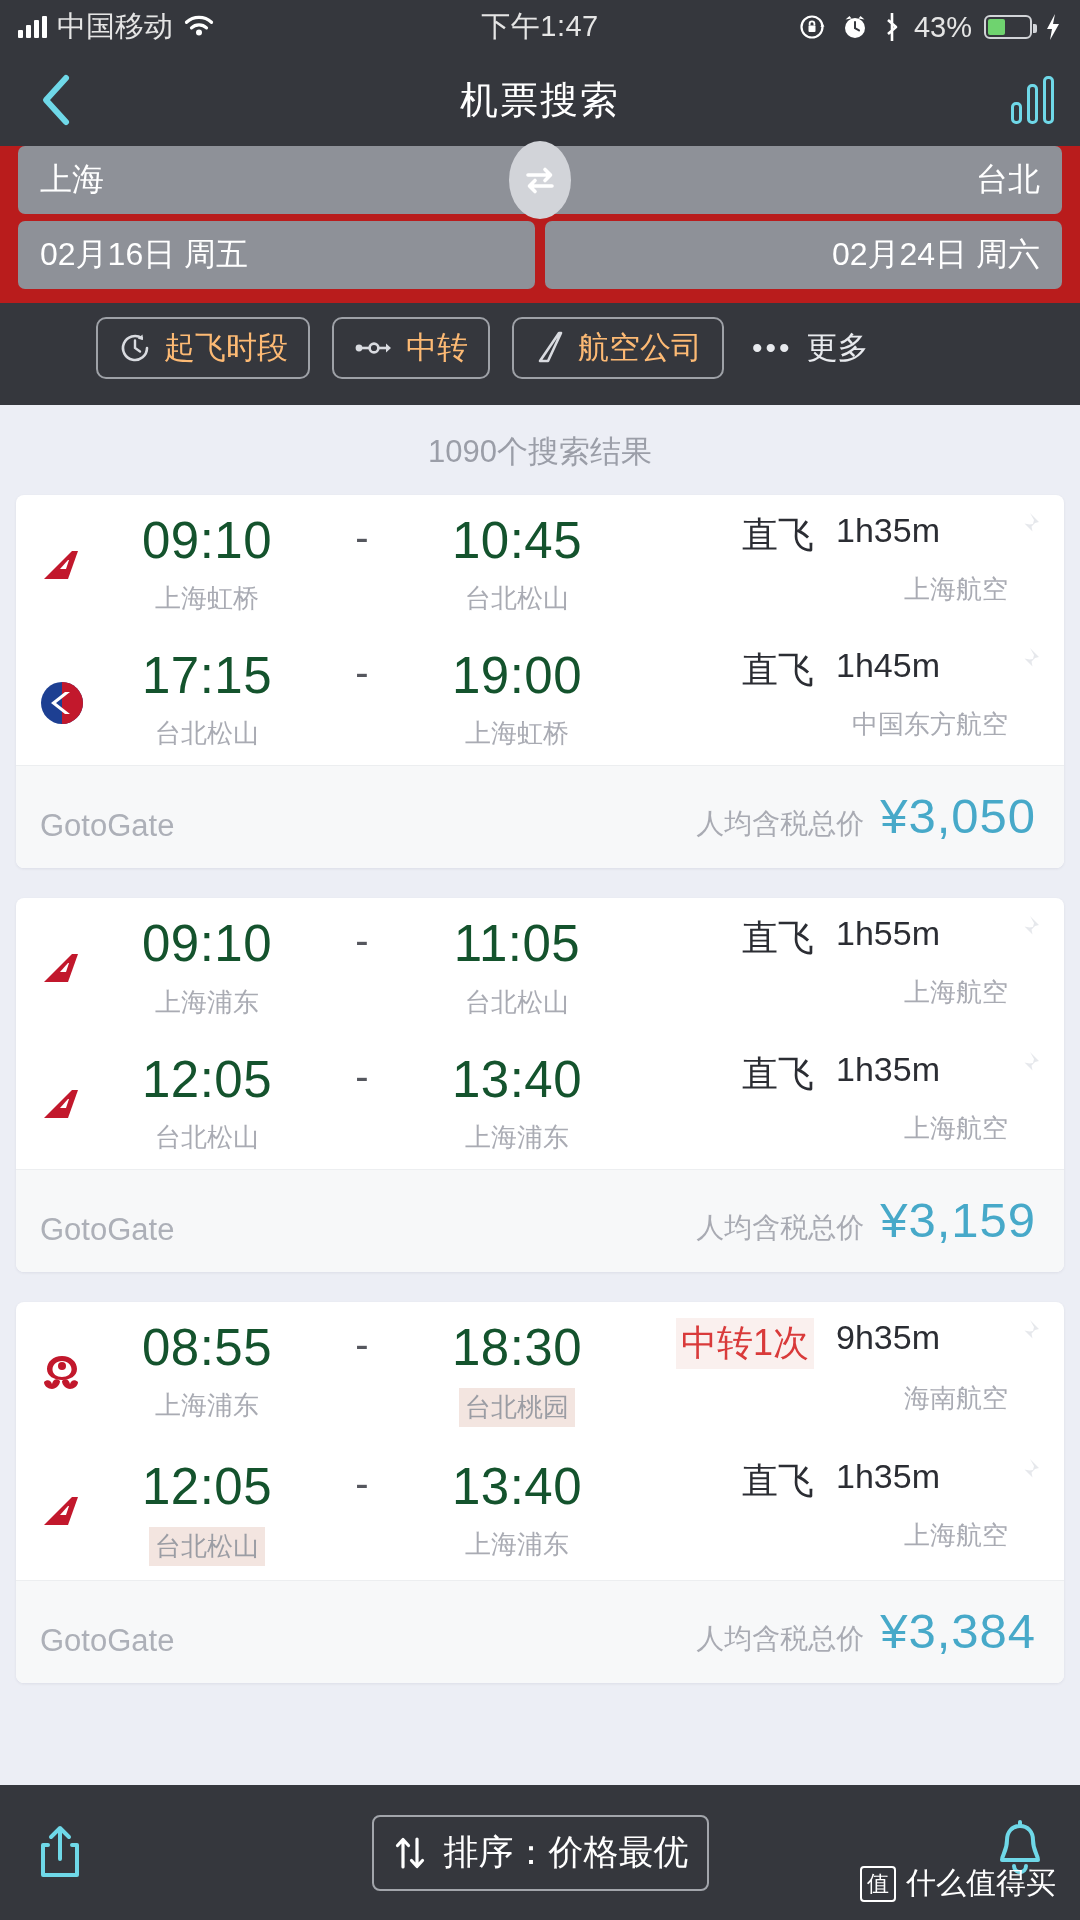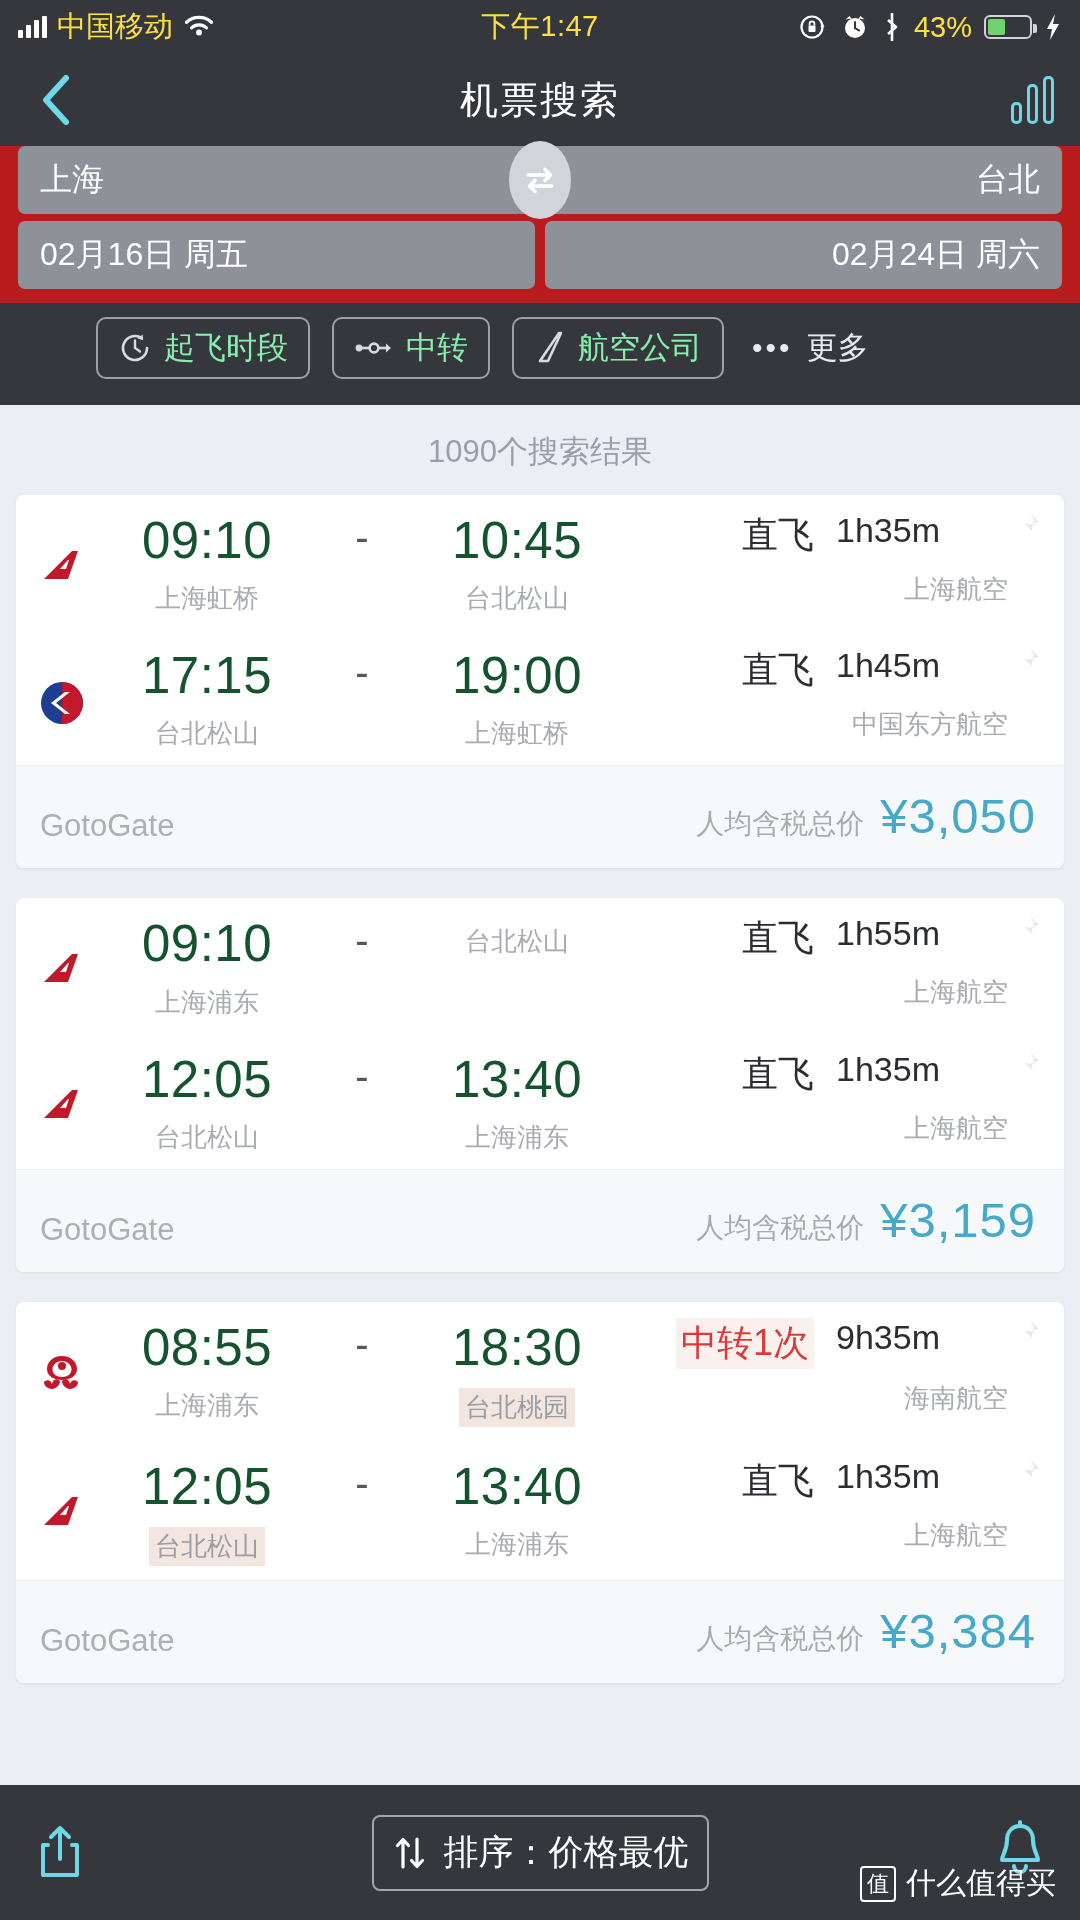--- a/index.html
+++ b/index.html
@@ -6,21 +6,21 @@
   html, body {
     width: 1080px; height: 1920px;
     background: #eceef5;
     font-family: "Liberation Sans", "DejaVu Sans", sans-serif;
     overflow: hidden;
   }
   #app { position: relative; width: 1080px; height: 1920px; background: #eceef5; }
 
   
   .statusbar {
-    height: 54px; background: #35373d; color: #fde047;
+    height: 54px; background: #35373d; color: #e5e5e5;
     display: flex; align-items: center; padding: 0 18px;
     font-size: 28px; position: relative;
   }
   .sb-left { display: flex; align-items: center; gap: 10px; }
   .sb-center {
     position: absolute; left: 0; right: 0; text-align: center;
     font-size: 29px; letter-spacing: .5px; pointer-events: none;
   }
   .sb-right {
     margin-left: auto; display: flex; align-items: center; gap: 12px;
@@ -82,21 +82,21 @@
   .date-field.right { justify-content: flex-end; }
 
   
   .filterrow {
     background: #35373d; display: flex; align-items: center;
     padding: 14px 0 26px 96px; gap: 22px;
   }
   .chip {
     border: 2px solid #9ea1a7; border-radius: 10px; height: 62px;
     display: flex; align-items: center; gap: 12px; padding: 0 20px;
-    color: #86efac; font-size: 31px; white-space: nowrap;
+    color: #fdba74; font-size: 31px; white-space: nowrap;
   }
   .chip-more {
     display: flex; align-items: center; gap: 14px;
     color: #e8eaee; font-size: 31px; padding-left: 6px;
   }
   .dots { letter-spacing: 3px; font-size: 30px; line-height: 1; }
 
   
   .results { background: #eceef5; padding: 0 16px; }
   .results-count {
@@ -366,20 +366,21 @@
         </div>
         <div class="leg-main">
           <div class="col-dep">
             <div class="time">09:10</div>
             <span class="airport">上海浦东</span>
           </div>
           <div class="col-dash">
             <div class="dash">-</div>
           </div>
           <div class="col-arr">
+            <div class="time">11:05</div>
             <span class="airport">台北松山</span>
           </div>
           <div class="col-spacer"></div>
           <div class="col-right">
             <div class="rt-top">
               <span class="stops">直飞</span>
               <span class="dur">1h55m</span>
               <span class="pin">
                 <svg width="28" height="28" viewBox="0 0 28 28">
                     <path d="M17 2l9 9-4 1-3.5 3.5 1 5-4-4-6.5 6.5 6.5-6.5-4-4 5 1L20 13l1-4z" fill="#e6e8ec"></path>

